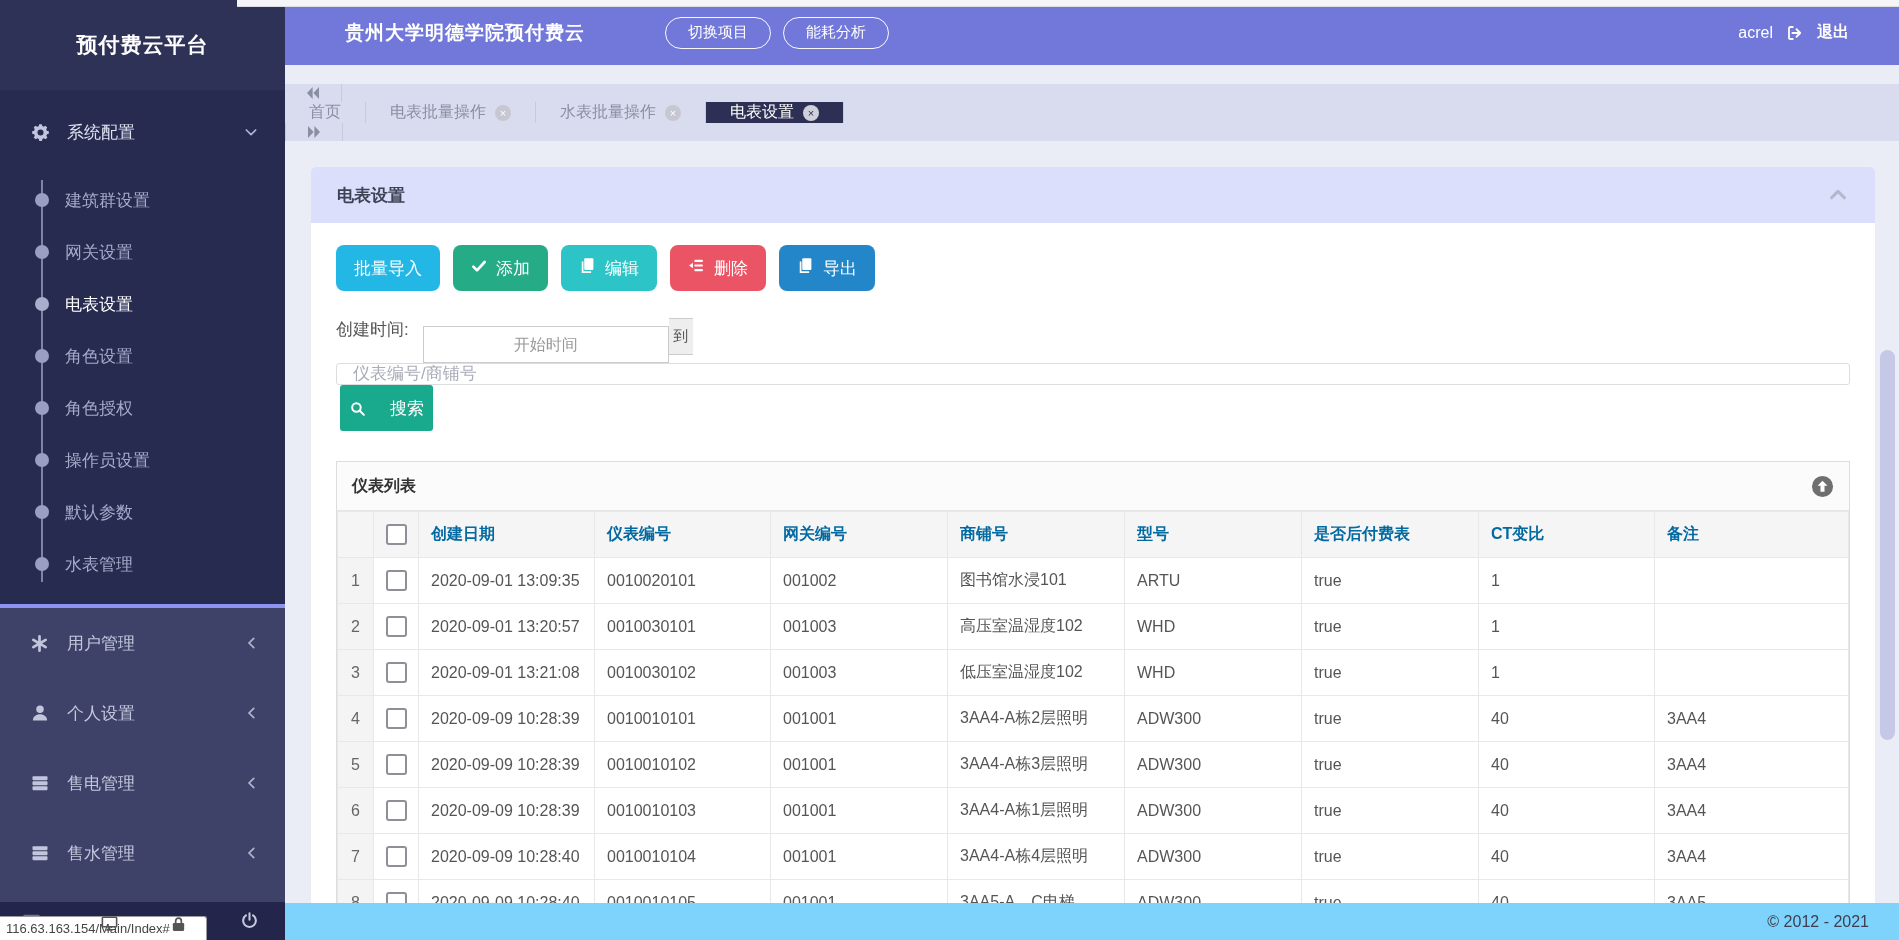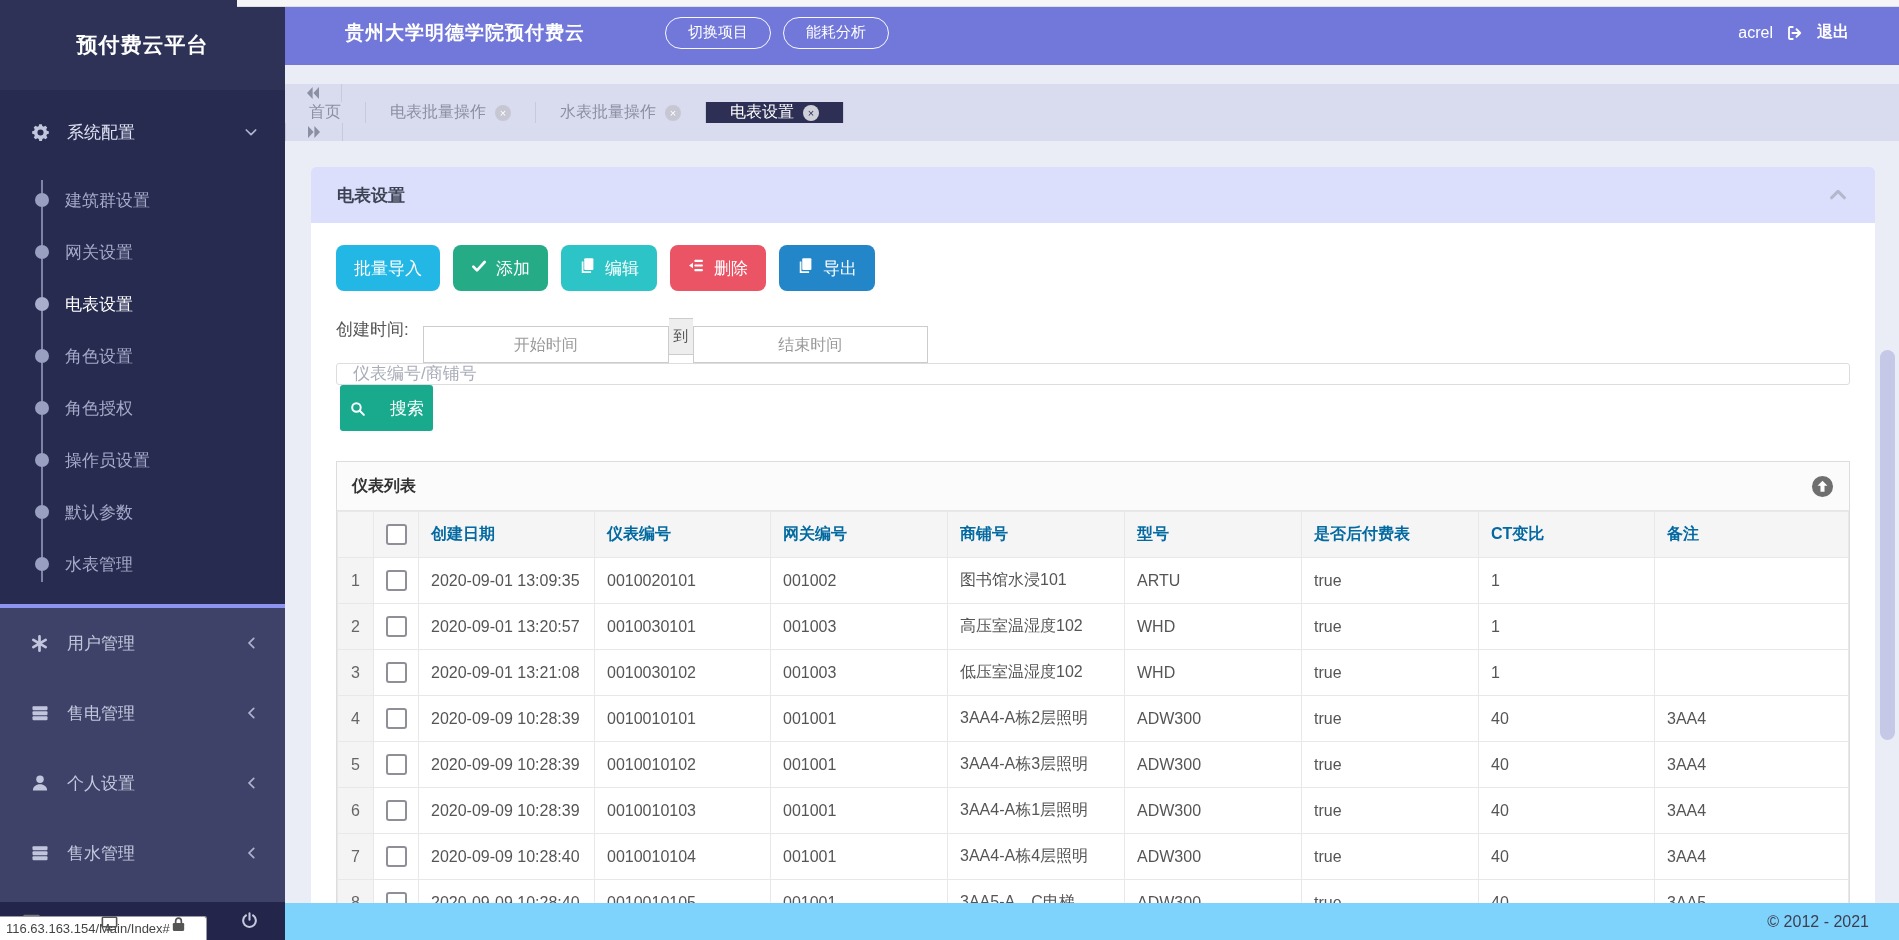--- a/index.html
+++ b/index.html
@@ -128,40 +128,40 @@
         <span class="s-lbl">用户管理</span>
         <span class="s-chev">
           <svg viewBox="0 0 24 24" width="14" height="14" fill="none" stroke="currentColor" stroke-width="3" stroke-linecap="round">
             <path d="M15 4l-8 8 8 8"></path>
           </svg>
         </span>
       </div>
       <div class="side-parent">
         <span class="s-ico">
           <svg viewBox="0 0 24 24" width="20" height="20" fill="currentColor">
+            <circle cx="12" cy="7.5" r="4.5"></circle>
+            <path d="M3.5 21c0-4.7 3.8-7.5 8.5-7.5s8.5 2.8 8.5 7.5z"></path>
+          </svg>
+        </span>
+        <span class="s-lbl">个人设置</span>
+        <span class="s-chev">
+          <svg viewBox="0 0 24 24" width="14" height="14" fill="none" stroke="currentColor" stroke-width="3" stroke-linecap="round">
+            <path d="M15 4l-8 8 8 8"></path>
+          </svg>
+        </span>
+      </div>
+      <div class="side-parent">
+        <span class="s-ico">
+          <svg viewBox="0 0 24 24" width="20" height="20" fill="currentColor">
             <rect x="3" y="4" width="18" height="4.6" rx="1"></rect>
             <rect x="3" y="10" width="18" height="4.6" rx="1"></rect>
             <rect x="3" y="16" width="18" height="4.6" rx="1"></rect>
           </svg>
         </span>
         <span class="s-lbl">售电管理</span>
-        <span class="s-chev">
-          <svg viewBox="0 0 24 24" width="14" height="14" fill="none" stroke="currentColor" stroke-width="3" stroke-linecap="round">
-            <path d="M15 4l-8 8 8 8"></path>
-          </svg>
-        </span>
-      </div>
-      <div class="side-parent">
-        <span class="s-ico">
-          <svg viewBox="0 0 24 24" width="20" height="20" fill="currentColor">
-            <circle cx="12" cy="7.5" r="4.5"></circle>
-            <path d="M3.5 21c0-4.7 3.8-7.5 8.5-7.5s8.5 2.8 8.5 7.5z"></path>
-          </svg>
-        </span>
-        <span class="s-lbl">个人设置</span>
         <span class="s-chev">
           <svg viewBox="0 0 24 24" width="14" height="14" fill="none" stroke="currentColor" stroke-width="3" stroke-linecap="round">
             <path d="M15 4l-8 8 8 8"></path>
           </svg>
         </span>
       </div>
       <div class="side-parent">
         <span class="s-ico">
           <svg viewBox="0 0 24 24" width="20" height="20" fill="currentColor">
             <rect x="3" y="4" width="18" height="4.6" rx="1"></rect>
@@ -297,21 +297,20 @@
                 <rect x="8" y="2" width="14" height="18" rx="1.6" fill="#fff"></rect>
                 <path d="M5.5 7v16h13" fill="none" stroke="#fff" stroke-width="2.6"></path>
               </svg></span>
             <span>导出</span>
           </button>
         </div>
       <div class="filter-row">
         <span class="filter-lbl">创建时间:</span>
         <input class="date-inp d1" placeholder="开始时间" style="">
         <span class="to-box">到</span>
-        <input class="date-inp d2" placeholder="结束时间" style="">
       </div>
       <div class="search-row">
         <input class="search-inp" placeholder="仪表编号/商铺号" style="">
         <button class="search-btn" style="background: rgb(25, 170, 141);">
           <span style="display:flex;" id="ico-mag">
               <svg viewBox="0 0 24 24" width="17" height="17" fill="none" stroke="#fff" stroke-width="2.8" stroke-linecap="round">
                 <circle cx="10.5" cy="10.5" r="6"></circle>
                 <path d="M15.2 15.2l5.8 5.8"></path>
               </svg>
             </span>

